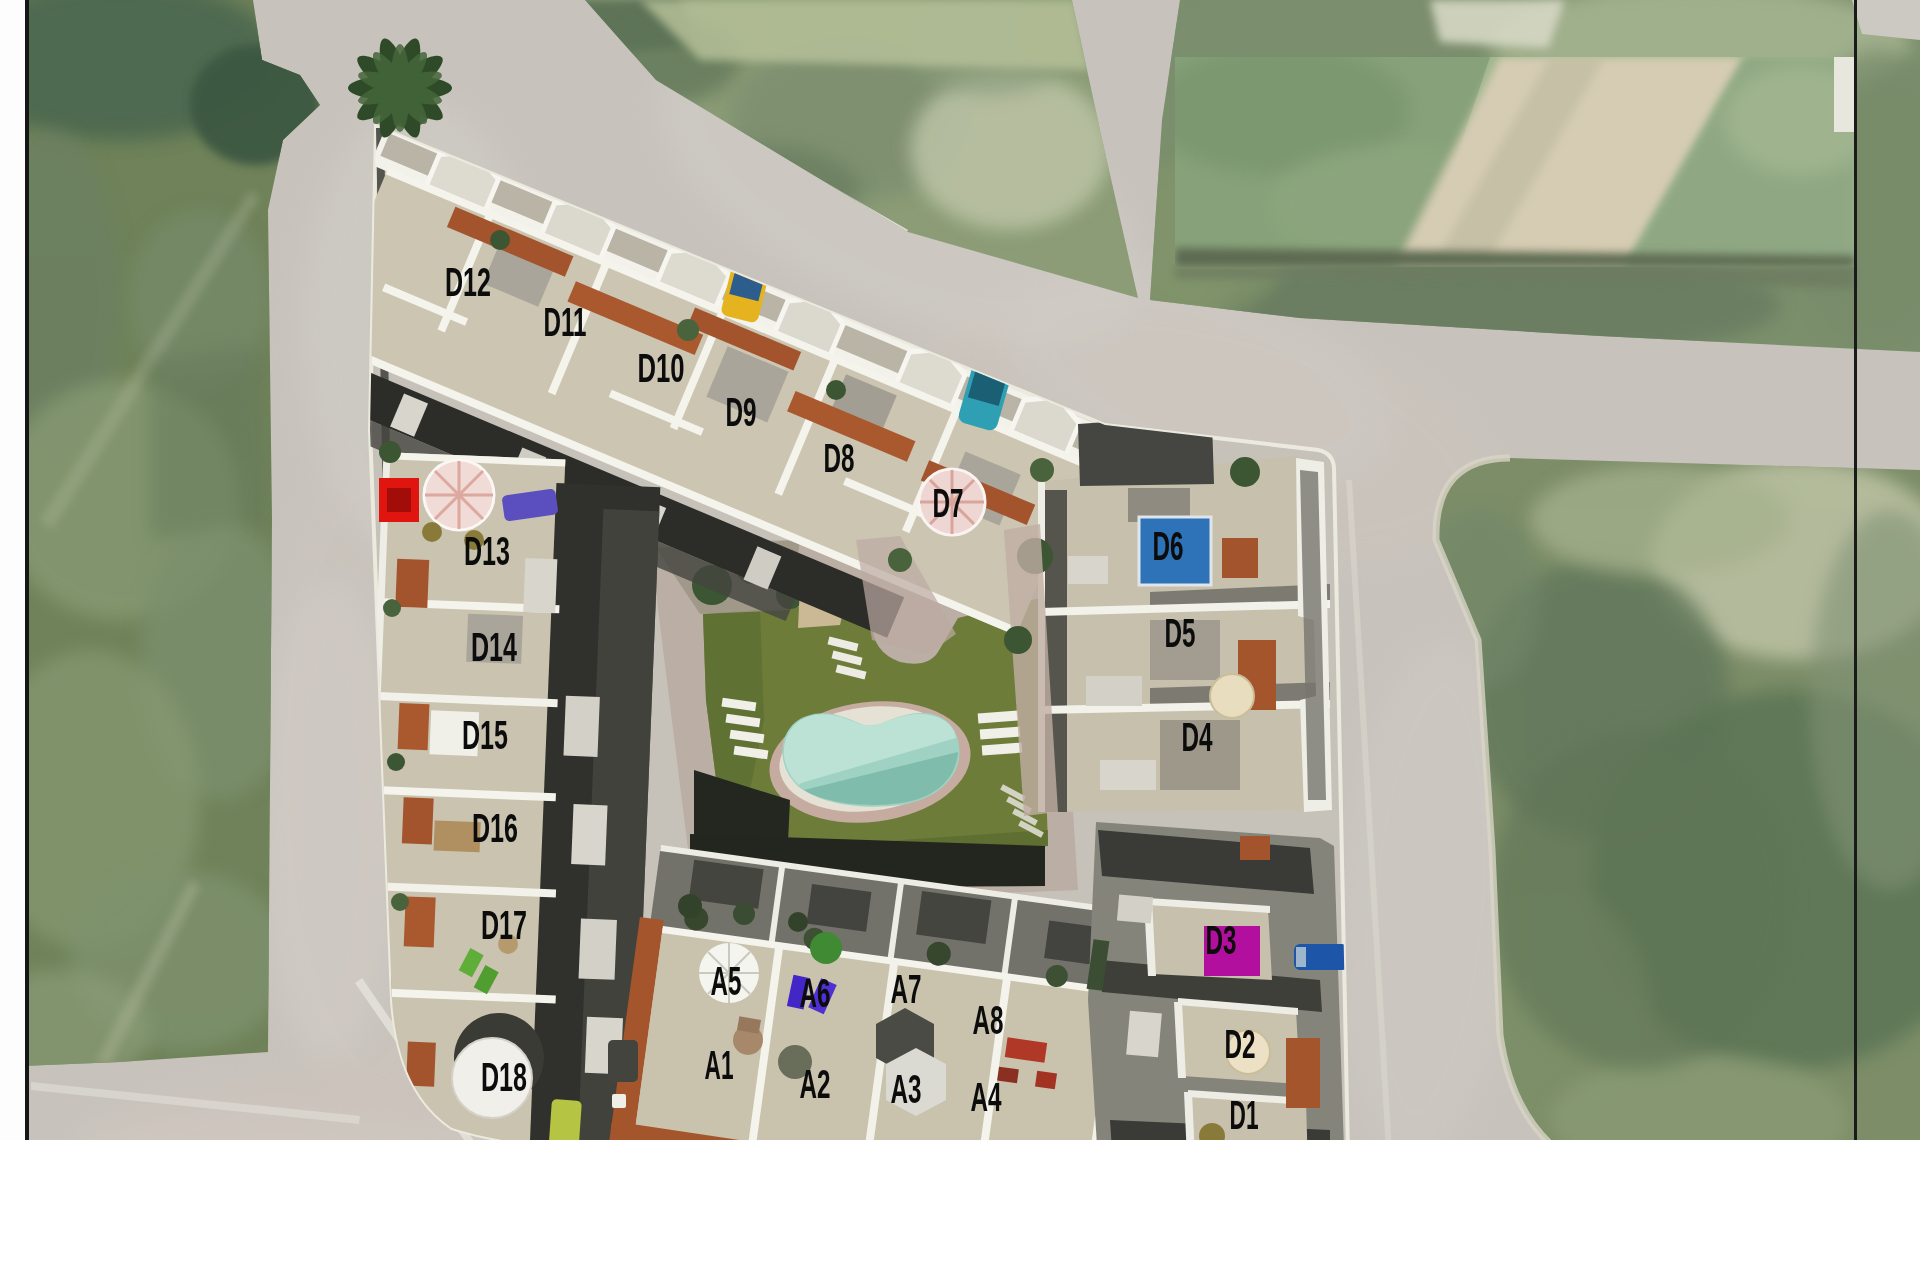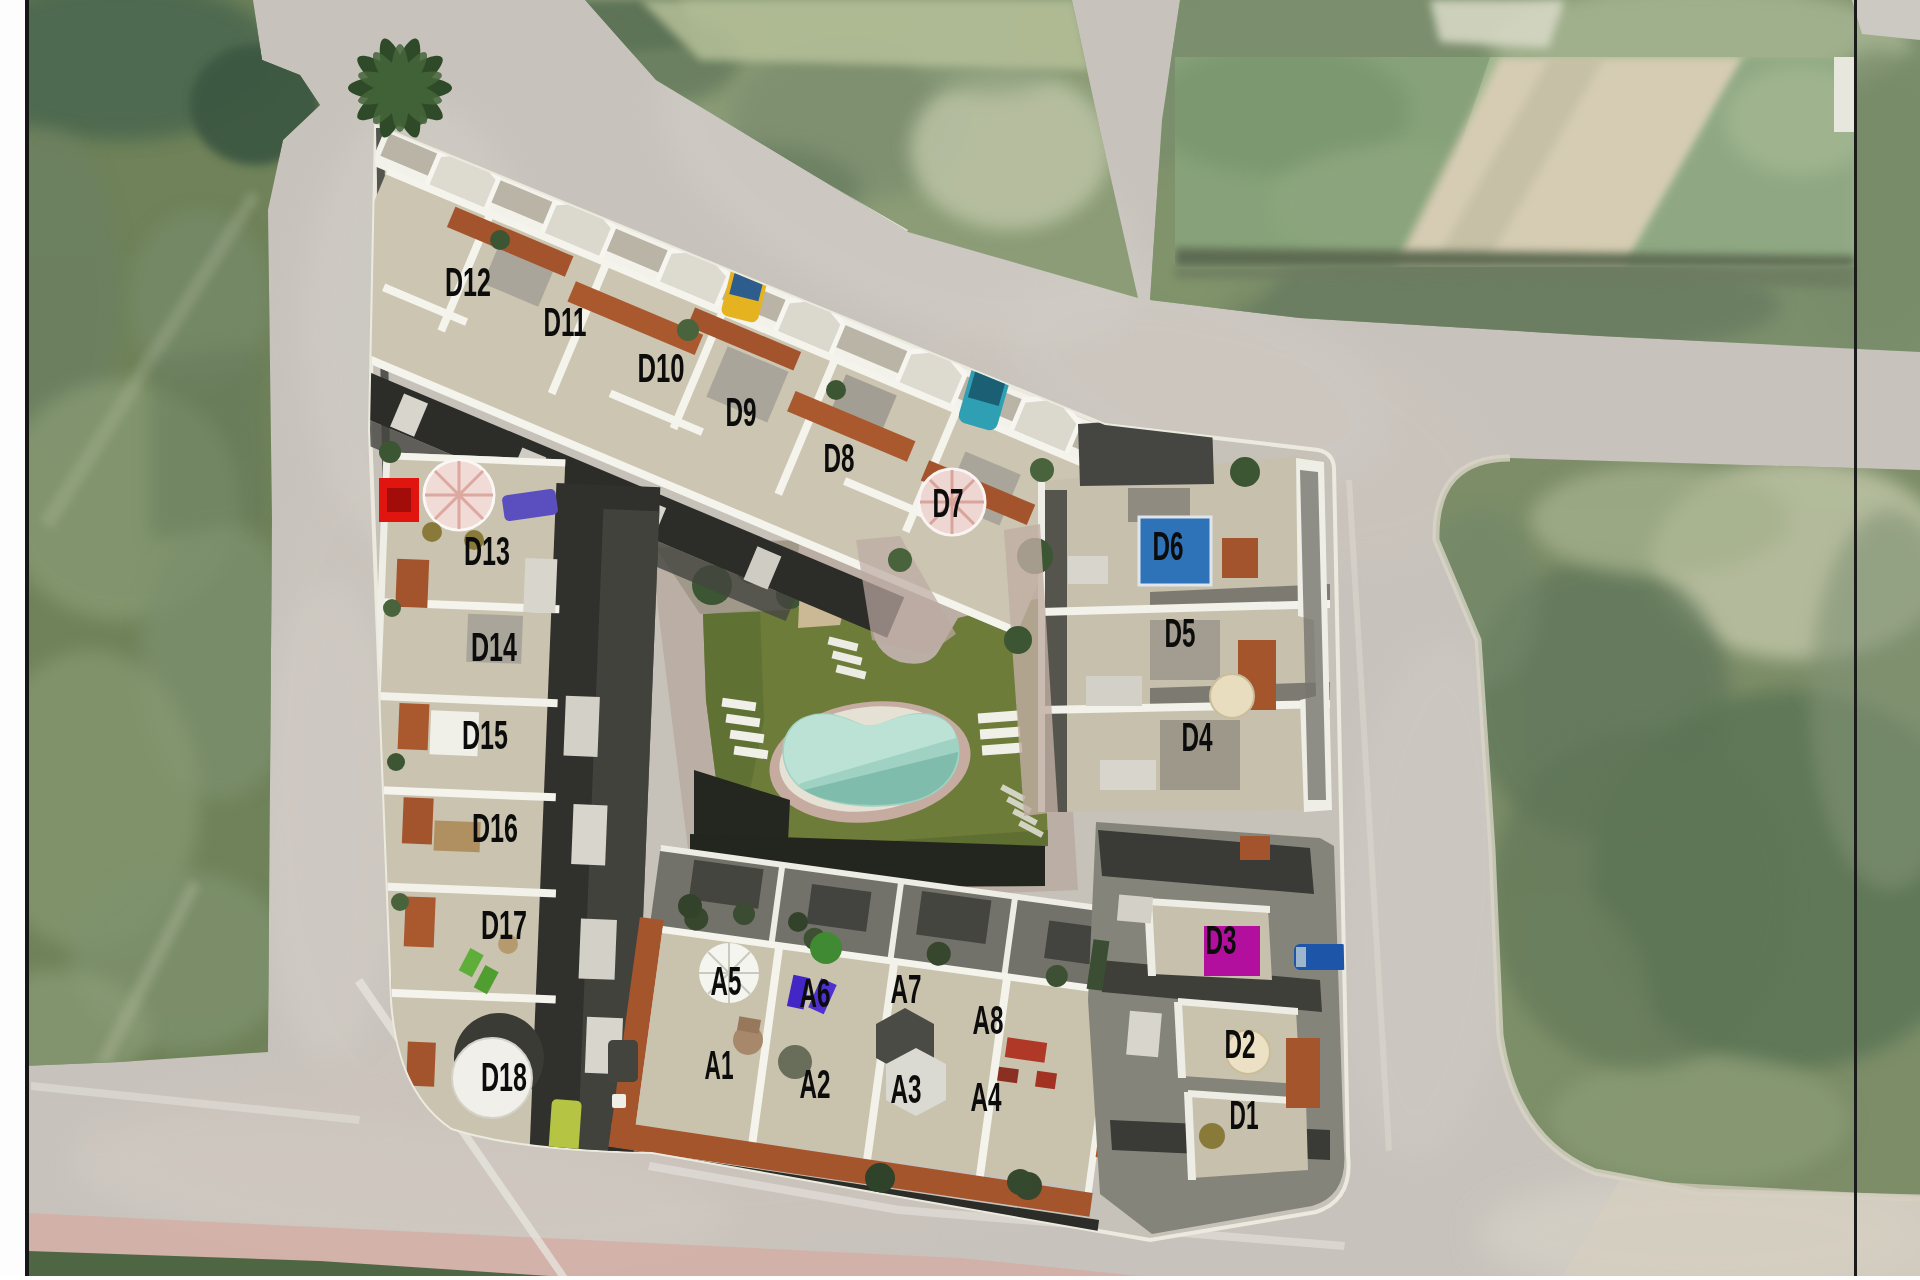--- a/index.html
+++ b/index.html
@@ -1,16 +1,16 @@
 <!DOCTYPE html>
 <html><head>
 <meta charset="utf-8">
 <style>
   html,body{margin:0;padding:0;background:#fff;}
-  .page{position:relative;width:1920px;height:1276px;overflow:hidden;
+  .page{position:relative;width:1920px;height:1140px;overflow:hidden;
         font-family:"Liberation Sans", sans-serif;}
   svg{display:block;}
 </style>
 </head>
 <body>
 <div class="page">
 <svg width="1920" height="1280" viewBox="0 0 1920 1280" xmlns="http://www.w3.org/2000/svg">
 <defs>
   <filter id="soft" x="-40%" y="-40%" width="180%" height="180%">
           <feGaussianBlur stdDeviation="9"></feGaussianBlur>

